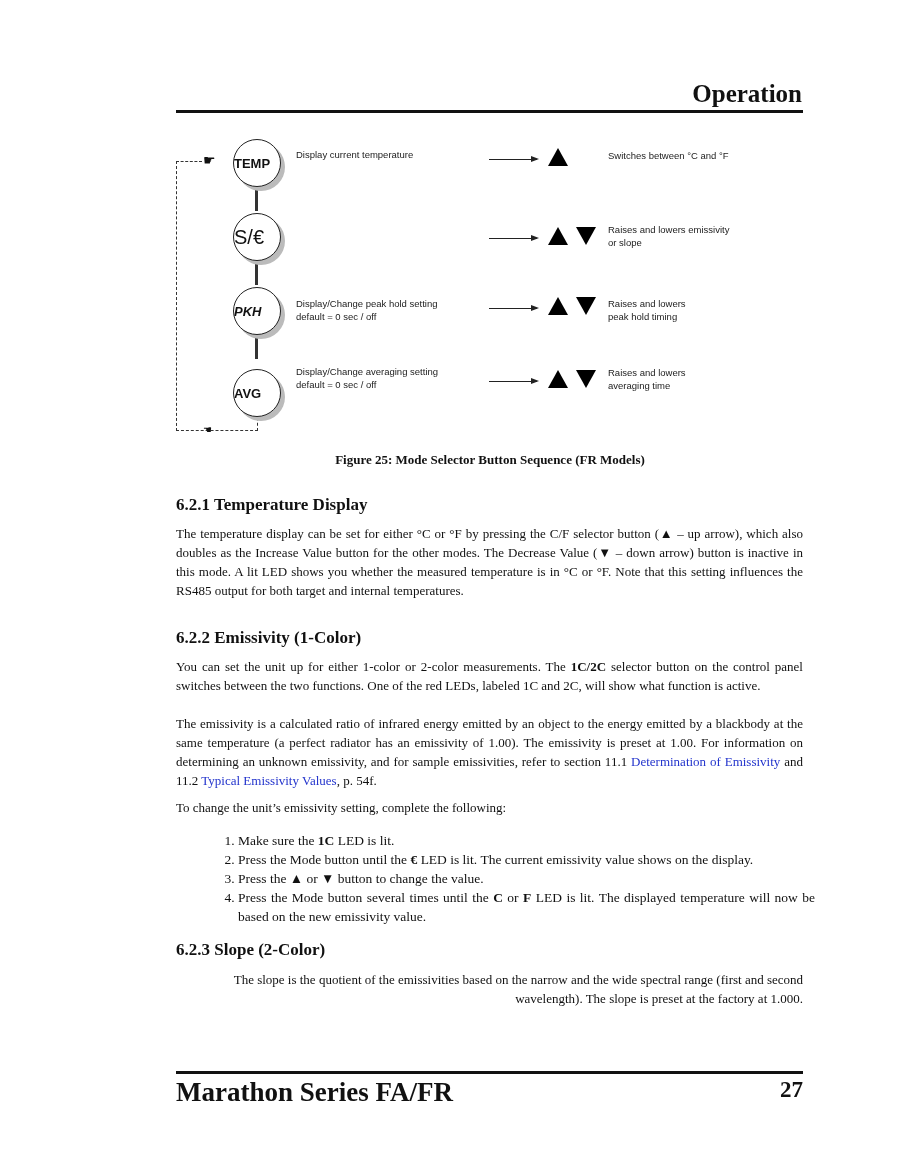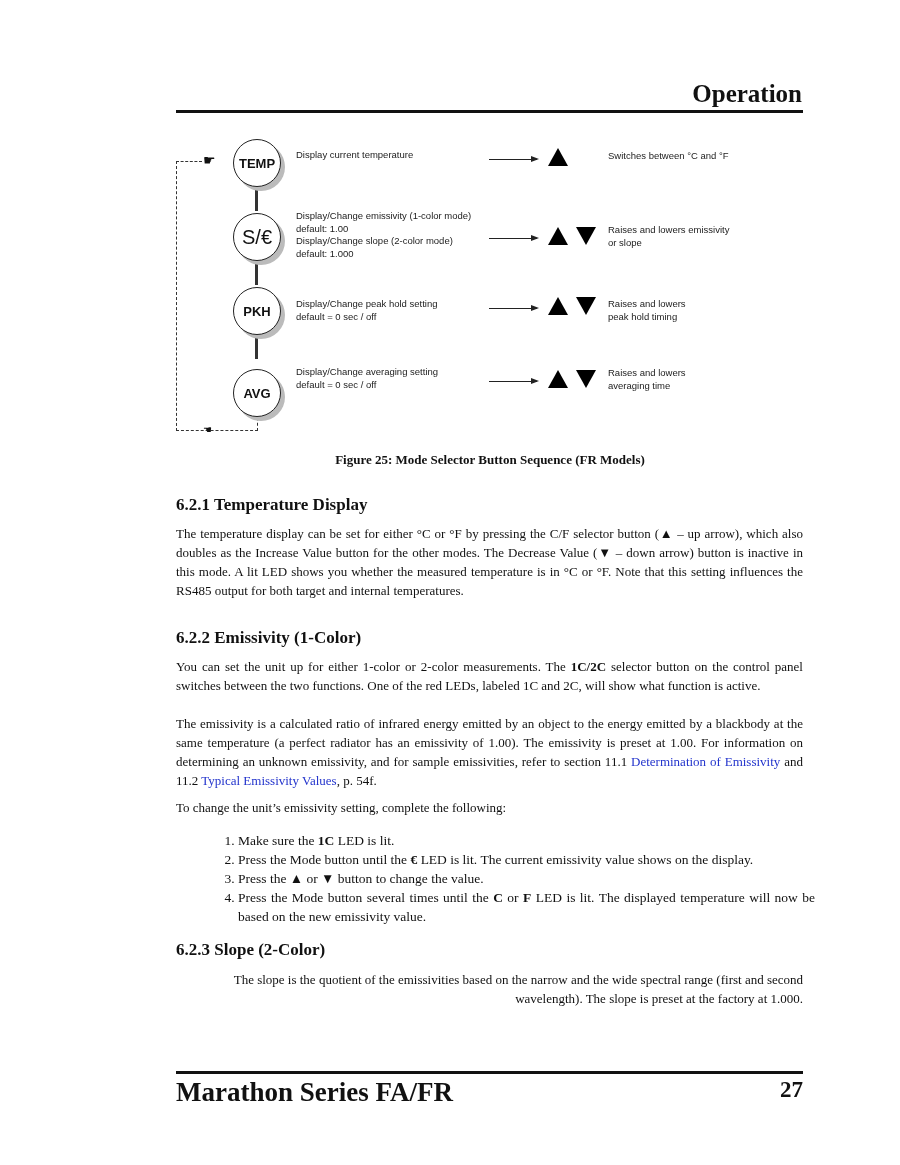--- a/index.html
+++ b/index.html
@@ -2,21 +2,21 @@
 <html><head>
 <meta charset="utf-8">
 <style>
   html, body { margin:0; padding:0; background:#fff; }
   body { width:900px; height:1165px; position:relative; overflow:hidden; font-family:"Liberation Serif", serif; color:#111; }
   .hdr-title { position:absolute; right:98px; top:80px; font-size:25px; font-weight:bold;margin-left:16px; }
   .hdr-rule { position:absolute; left:176px; top:110px; width:627px; height:3px; background:#111; }
 
   .fig { position:absolute; left:0; top:0; width:900px; height:460px; }
   .circle { position:absolute; width:46px; height:46px; border:1.5px solid #222; border-radius:50%; background:#fff;
-            box-shadow:4px 4px 0 #bbb; display:flex; align-items:center; justify-content:center;
+            box-shadow:4px 4px 0 #bbb; display:flex; align-items:center; 
             font-family:"Liberation Sans", sans-serif; font-weight:bold; font-size:13px; }
   .circle.se { font-weight:normal; font-size:20px; }
   .dtext { position:absolute; left:296px; font-family:"Liberation Sans", sans-serif; font-size:9.5px; line-height:12.5px; color:#222; }
   .rtext { position:absolute; left:608px; font-family:"Liberation Sans", sans-serif; font-size:9.5px; line-height:13px; color:#222; }
   .arrow { position:absolute; left:489px; width:48px; height:1px; background:#222; }
   .arrow::after { content:""; position:absolute; right:-2px; top:-3px; border-left:8px solid #222; border-top:3.5px solid transparent; border-bottom:3.5px solid transparent; }
   .tri-up { position:absolute; width:0; height:0; border-left:10px solid transparent; border-right:10px solid transparent; border-bottom:18px solid #000; }
   .tri-down { position:absolute; width:0; height:0; border-left:10px solid transparent; border-right:10px solid transparent; border-top:18px solid #000; }
   .dash-v { position:absolute; border-left:1.5px dashed #333; }
   .dash-h { position:absolute; border-top:1.5px dashed #333; }
@@ -52,35 +52,29 @@
   <div class="conn" style="left:255px; top:187px; height:24px;"></div>
   <div class="conn" style="left:255px; top:263px; height:22px;"></div>
   <div class="conn" style="left:255px; top:337px; height:22px;"></div>
 
   <div class="circle" style="left:233px; top:139px;">
       <span>TEMP</span>
     </div>
   <div class="circle se" style="left:233px; top:213px;">
       <span>S/€</span>
     </div>
-  <div class="circle" style="left:233px; top:287px;">
+  <div class="circle" style="left:233px; top:287px;font-style:italic;">
       <span>PKH</span>
     </div>
   <div class="circle" style="left:233px; top:369px;">
       <span>AVG</span>
     </div>
 
   <div class="dtext" style="top:149px;text-align:center;">
     <div>Display current temperature</div>
-  </div>
-  <div class="dtext" style="top:210px;">
-    <div>Display/Change emissivity (1-color mode)</div>
-    <div>default: 1.00</div>
-    <div>Display/Change slope (2-color mode)</div>
-    <div>default: 1.000</div>
   </div>
   <div class="dtext" style="top:298px;">
     <div>Display/Change peak hold setting</div>
     <div>default = 0 sec / off</div>
   </div>
   <div class="dtext" style="top:366px;">
     <div>Display/Change averaging setting</div>
     <div>default = 0 sec / off</div>
   </div>
 

